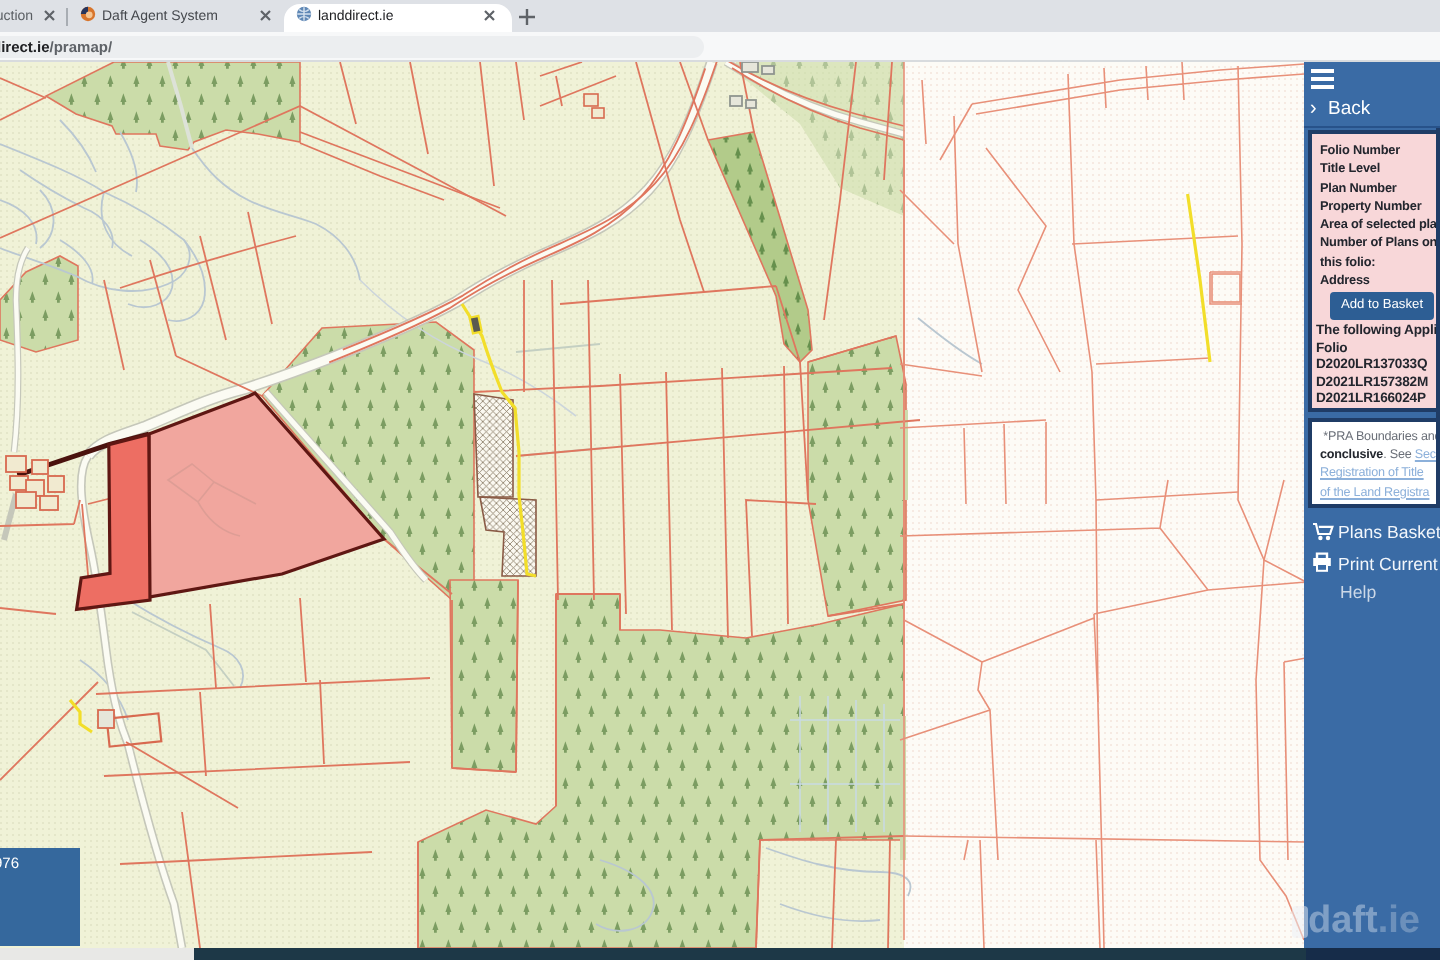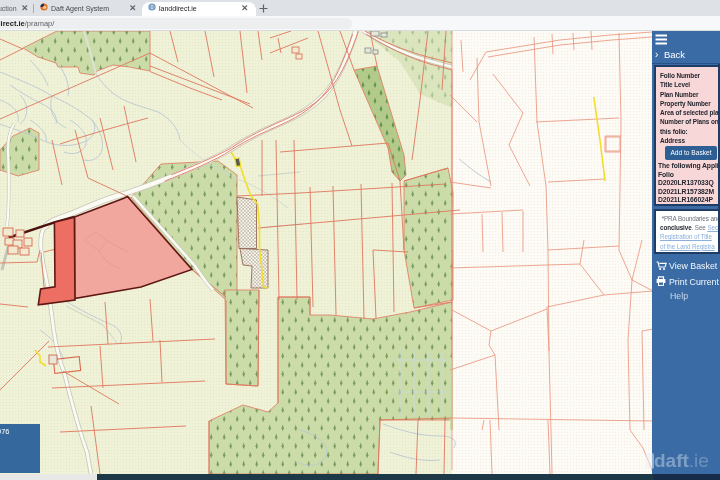--- a/index.html
+++ b/index.html
@@ -4,21 +4,21 @@
 #stage{position:relative;width:720px;height:480px;}
 .abs{position:absolute;}
 
 #tabstrip{left:0;top:0;width:720px;height:16px;background:#dee1e6;}
 #toolbar{left:0;top:16px;width:720px;height:15px;background:#f7f8f9;border-bottom:1px solid #d8dbde;box-sizing:border-box;}
 .tabtxt{font-size:7px;color:#45484d;}
 #atab{left:142px;top:2px;width:114px;height:14px;background:#fff;border-radius:8px 8px 0 0;}
 #omni{left:-30px;top:17.5px;width:382px;height:11px;background:#eceef0;border-radius:6px;}
 #urltxt{left:-4px;top:19px;font-size:7.5px;color:#202124;letter-spacing:0px;}
 #urltxt b{font-weight:bold;}
-#urltxt span{color:#5f6368;font-weight:normal;text-align:center;}
+#urltxt span{color:#5f6368;font-weight:bold;text-align:center;}
 
 #sb{left:652px;top:31px;width:68px;height:443px;background:#3a6ba5;}
 #back{left:664px;top:49px;font-size:9.5px;color:#fff;text-align:right;}
 #backch{left:655px;top:48.5px;font-size:10px;color:#fff;}
 #backline{left:652px;top:62.5px;width:68px;height:1.6px;background:#27528a;}
 #pinkpanel{left:654px;top:65px;width:66px;height:141px;background:#f8d7d9;border:2px solid #1f3c66;border-left-width:2.5px;border-right:0;box-sizing:border-box;padding:4px 0 0 4px;}
 #pinkpanel .l{font-size:6.4px;letter-spacing:-0.1px;font-weight:bold;color:#23262e;line-height:9.3px;white-space:nowrap;}
 #btn{left:665px;top:146px;width:52px;height:14px;background:#2d5e94;border-radius:2px;color:#fff;font-size:6.6px;text-align:center;line-height:14px;}
 #pp2{left:658px;top:162px;font-size:6.8px;letter-spacing:-0.1px;font-weight:bold;color:#23262e;line-height:8.6px;white-space:nowrap;}
 #whitepanel{left:654px;top:208.5px;width:66px;height:45px;background:#fff;border:2px solid #1f3c66;border-left-width:2.5px;border-right:0;box-sizing:border-box;padding:3px 0 0 4px;font-size:6.3px;letter-spacing:-0.1px;line-height:9.4px;white-space:nowrap;color:#6a6f78;}
@@ -26,21 +26,21 @@
 #whitepanel b{color:#23272e;}
 #vb{left:669px;top:261px;font-size:8.8px;color:#f2f6fb;white-space:nowrap;}
 #pv{left:669px;top:276.5px;font-size:8.8px;color:#f2f6fb;white-space:nowrap;}
 #hlp{left:670px;top:291px;font-size:8.8px;color:#ccd8e7;}
 #sbedge{left:718px;top:64px;width:2px;height:190px;background:#1f3c66;}
 
 #bot1{left:0;top:474px;width:97px;height:6px;background:#e8e8e6;}
 #bot2{left:97px;top:474px;width:556px;height:6px;background:#1d3847;}
 #bot3{left:653px;top:474px;width:67px;height:6px;background:#162c49;}
 #wm{left:654px;top:450px;font-size:19px;font-weight:bold;color:rgba(225,232,240,0.42);letter-spacing:0px;}
-#wm span{font-weight:normal;color:rgba(225,232,240,0.30);}
+#wm span{font-weight:bold;color:rgba(225,232,240,0.30);}
 #wmicon{left:646px;top:453px;width:8px;height:16px;background:rgba(235,240,245,0.5);border-radius:2px;}
 </style></head><body>
 <div id="stage">
 
 <svg class="abs" style="left:0;top:31px;" width="653" height="443" viewBox="0 31 653 443">
 <defs>
 <pattern id="dotC" width="3" height="3" patternUnits="userSpaceOnUse">
           <rect width="3" height="3" fill="#f0f2d7"></rect>
           <rect width="1" height="1" fill="#e4e6c9"></rect>
         </pattern>
@@ -257,21 +257,21 @@
 <div class="l">Address</div>
 </div>
 <div class="abs" id="btn">Add to Basket</div>
 <div class="abs" id="pp2">The following Applicati<br>Folio<br>D2020LR137033Q<br>D2021LR157382M<br>D2021LR166024P</div>
 <div class="abs" id="whitepanel">&nbsp;*PRA Boundaries and l<br><b>conclusive</b>. See <span class="lk">Sectio</span><br><span class="lk">Registration of Title </span><br><span class="lk">of the Land Registra</span></div>
 <svg class="abs" style="left:656px;top:261px;" width="11" height="10">
       <path d="M0.5 1 H2 L3.2 6 H9 L10.2 2.4 H3.4" stroke="#fff" stroke-width="1.1" fill="none"></path>
       <circle cx="4.2" cy="8" r="1.1" fill="#fff"></circle>
       <circle cx="8" cy="8" r="1.1" fill="#fff"></circle>
     </svg>
-<div class="abs" id="vb">View Basket</div>
+<div class="abs" id="vb">Plans Basket</div>
 <svg class="abs" style="left:656px;top:276px;" width="10" height="10">
       <path d="M2.5 3 V0.8 H7.5 V3" stroke="#fff" stroke-width="1.2" fill="none"></path>
       <rect x="0.6" y="3" width="8.8" height="4" fill="#fff"></rect>
       <rect x="2.5" y="6" width="5" height="3.4" fill="#3a6ba5" stroke="#fff" stroke-width="1"></rect>
     </svg>
 <div class="abs" id="pv">Print Current Vie</div>
 <div class="abs" id="hlp">Help</div>
 <div class="abs" id="sbedge"></div>
 
 <div class="abs" id="bot1"></div>

